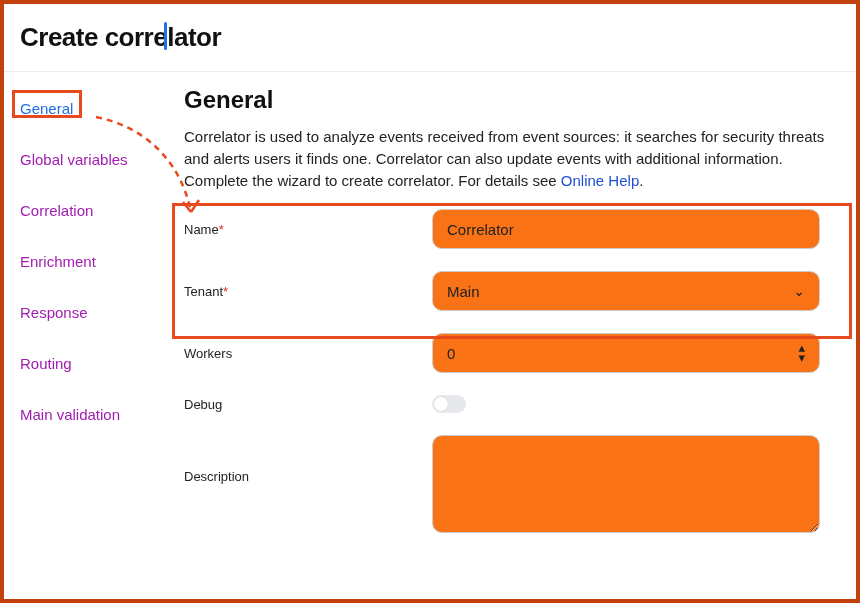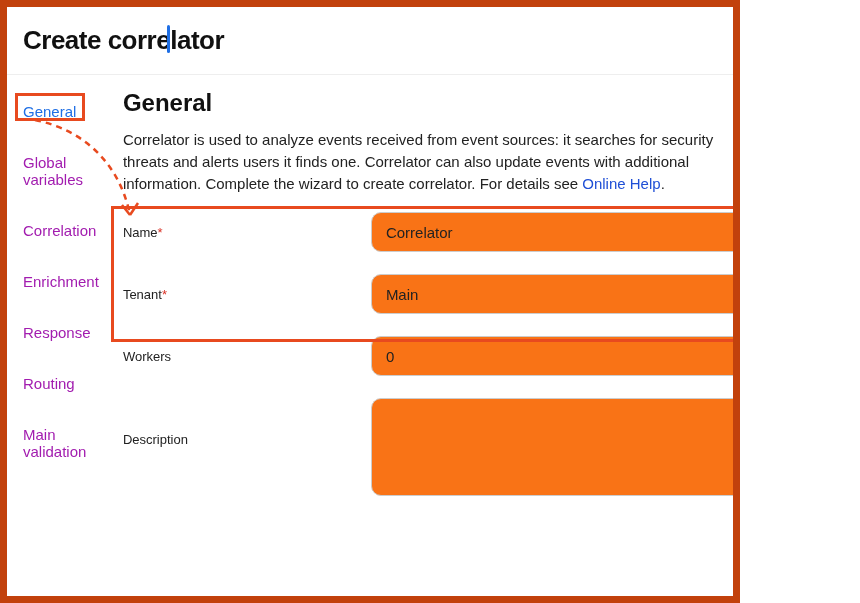--- a/index.html
+++ b/index.html
@@ -3,23 +3,23 @@
 <meta charset="utf-8">
 <style>
   * { box-sizing: border-box; }
   body {
     margin: 0;
     font-family: -apple-system, BlinkMacSystemFont, "Segoe UI", Arial, sans-serif;
     background: #fff;
     color: #111;
   }
   .container {
-    width: 740px;
+    width: 860px;
     height: 603px;
-    border: 7px solid #c2410c;
+    border: 4px solid #c2410c;
     position: relative;
     overflow: hidden;
   }
   .header {
     padding: 18px 16px 18px 16px;
     border-bottom: 1px solid #eee;
   }
   .header h1 {
     margin: 0;
     font-size: 26px;
@@ -232,20 +232,26 @@
             <div class="ctl">
               <span>0</span>
               <span class="stepper">
                   <span>▴</span>
                   <span>▾</span>
                 </span>
             </div>
           </div>
         </div>
 
+        <div class="row">
+          <div class="lbl">Debug</div>
+          <div class="control">
+            <div class="toggle"></div>
+          </div>
+        </div>
 
         <div class="row" style="align-items:flex-start">
           <div class="lbl" style="padding-top:34px">Description</div>
           <div class="control">
             <textarea class="ctl" style=""></textarea>
           </div>
         </div>
 
       </div>
     </div>

